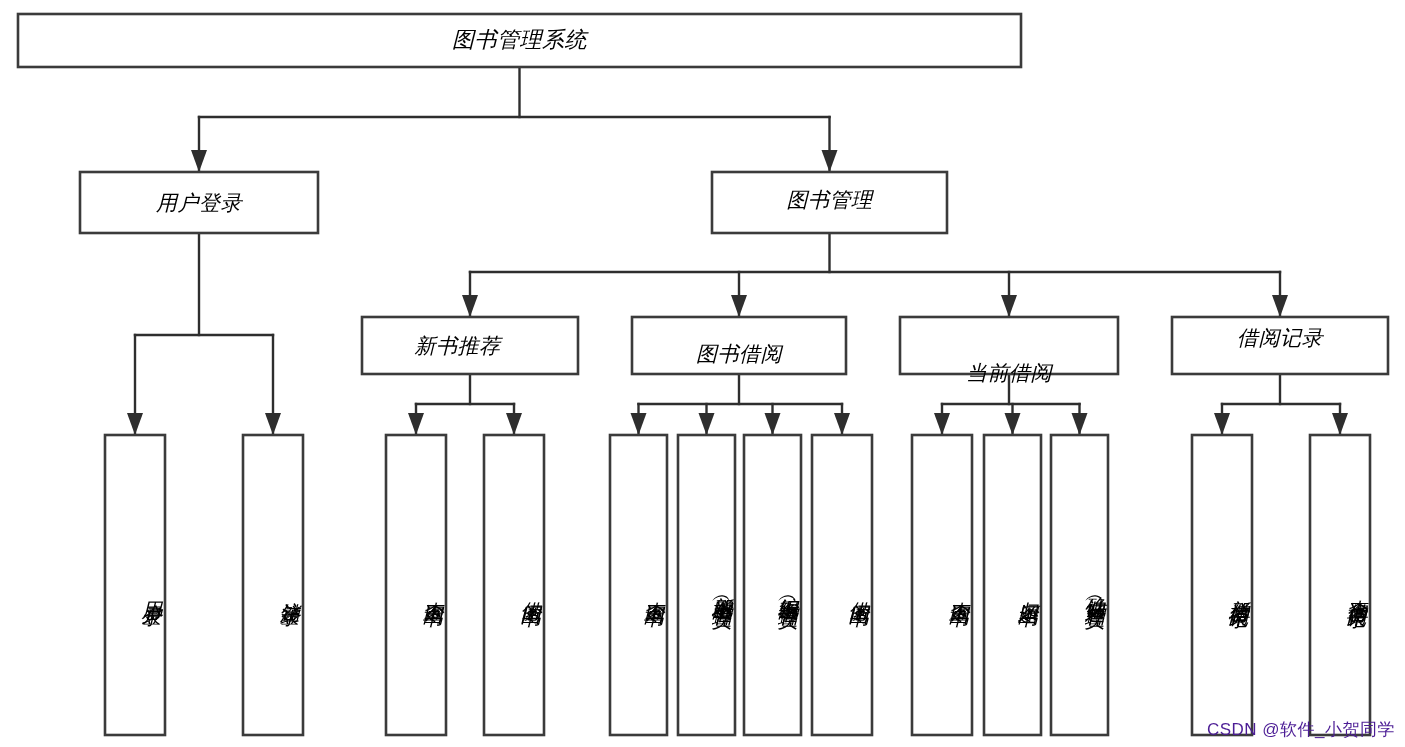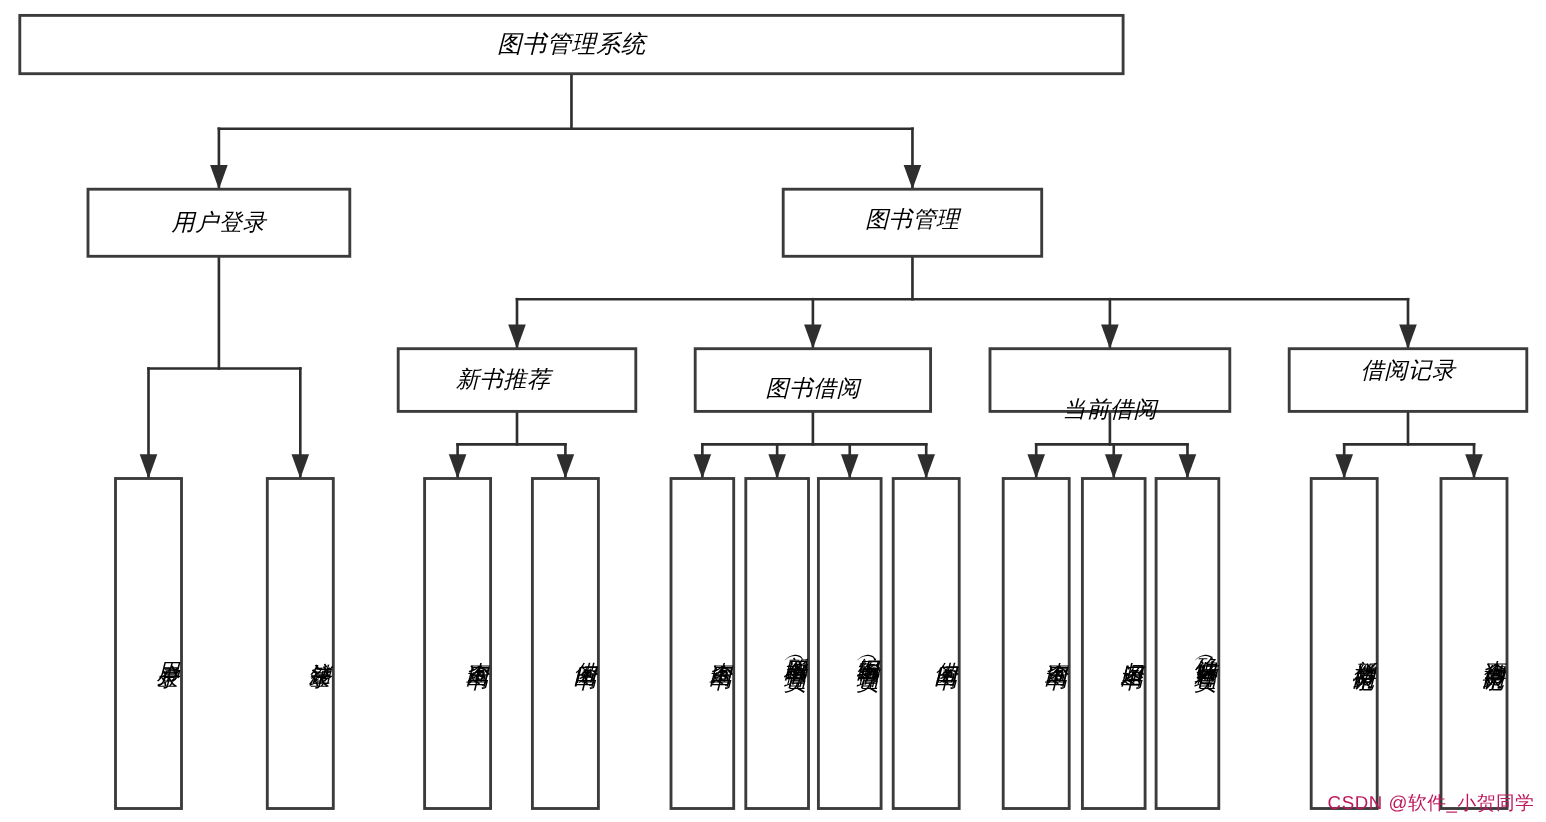--- a/index.html
+++ b/index.html
@@ -65,21 +65,21 @@
     justify-content: center;
     padding-top: 10px;
   }
   .label-root {
     font-size: 22px;
   }
   .watermark {
     position: absolute;
     right: 10px;
     bottom: 6px;
-    color: #be185d;
+    color: #4c1d95;
     font-size: 17px;
     letter-spacing: 0.5px;
     white-space: nowrap;
     font-family: "Liberation Sans", "DejaVu Sans", sans-serif;
   }
 </style>
 </head>
 <body>
 
 <div id="canvas">

